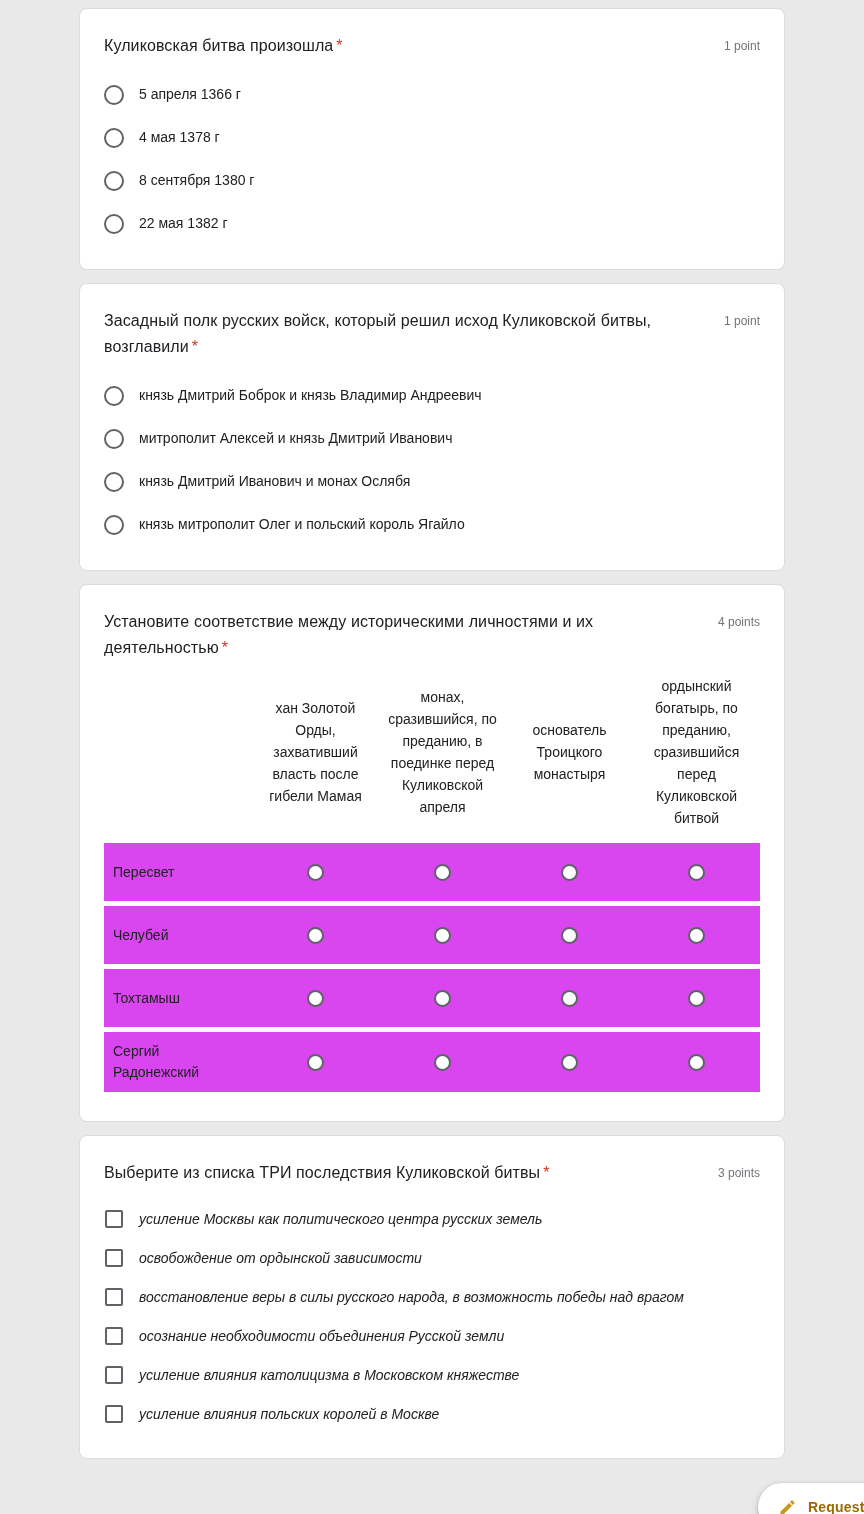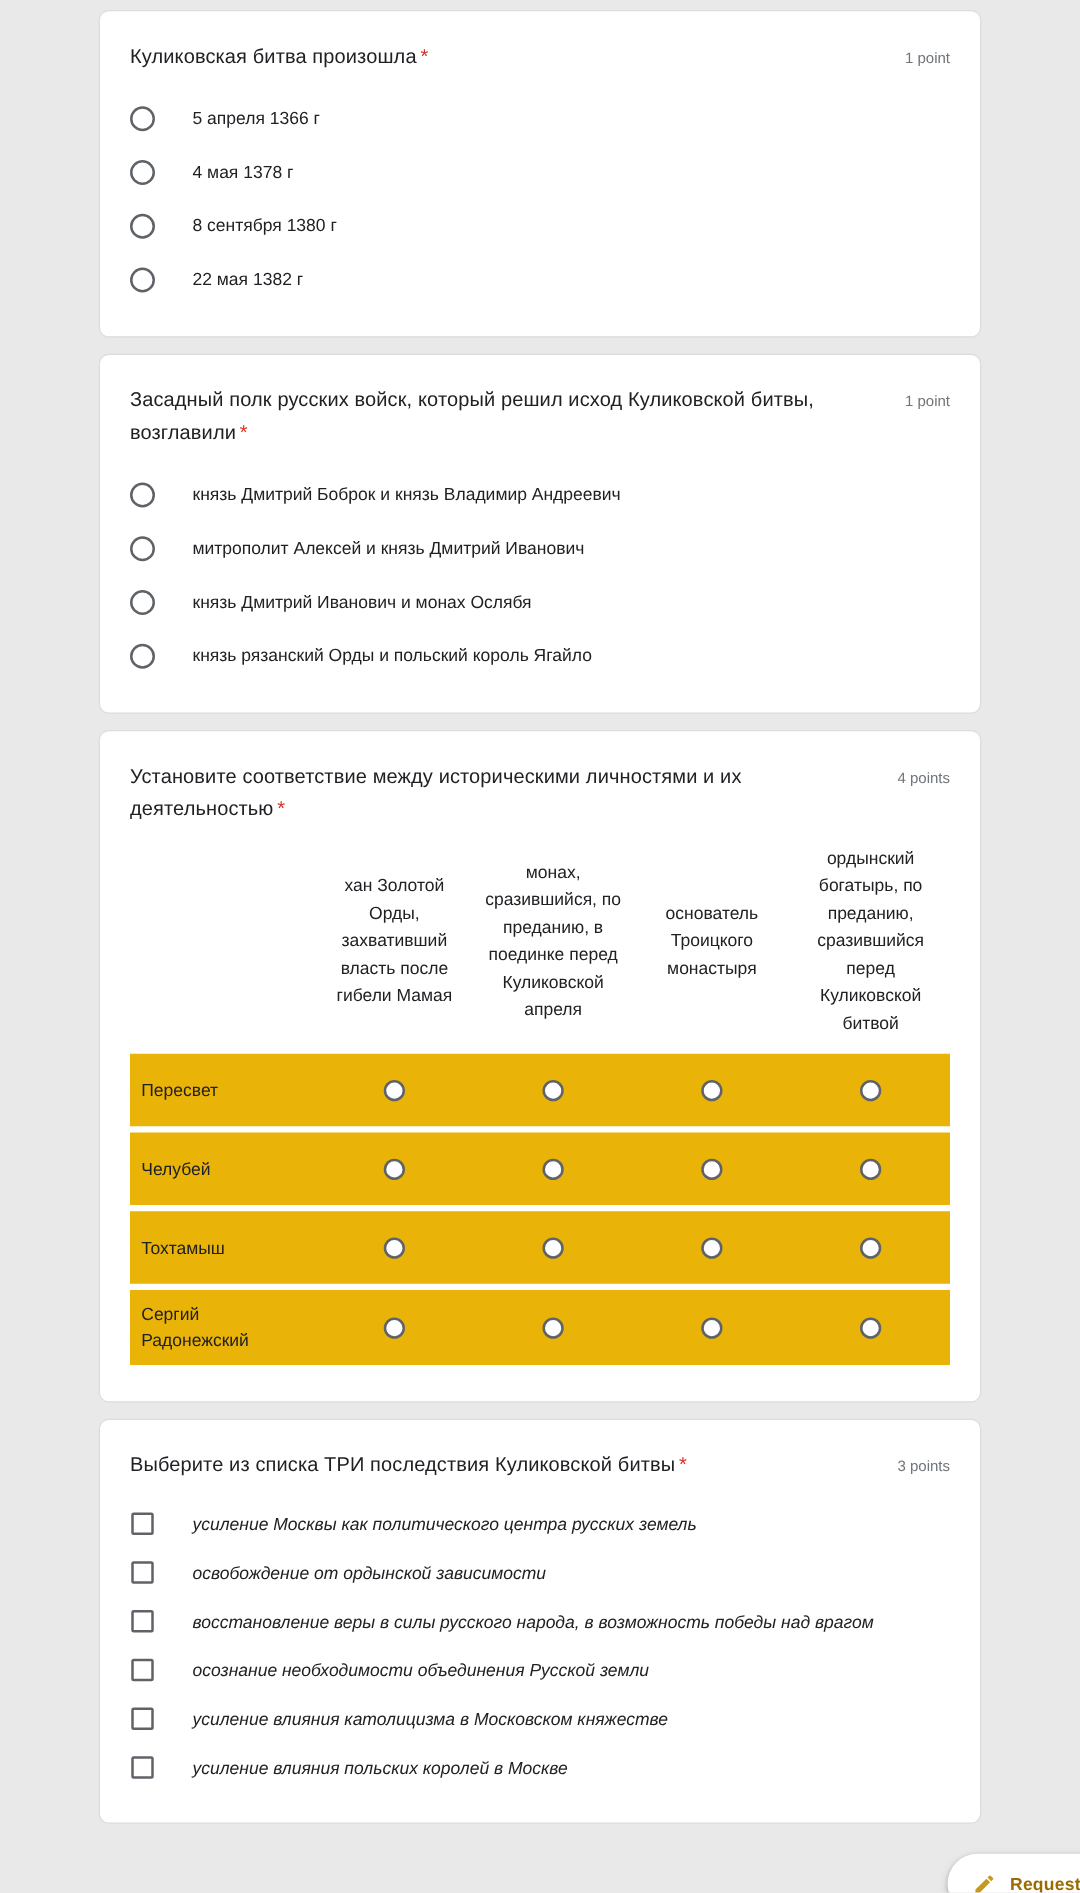--- a/index.html
+++ b/index.html
@@ -37,21 +37,21 @@
   .points {
     font-size: 12px;
     color: #70757a;
     padding-top: 6px;
     white-space: nowrap;
     margin-left: 48px;
   }
   .option {
     display: flex;
     align-items: center;
-    gap: 30px;
+    gap: 15px;
     padding: 11px 0;
     cursor: pointer;
   }
   .option.cb { padding: 9px 0; align-items: flex-start; font-style: italic; }
   .radio {
     width: 20px; height: 20px;
     border: 2px solid #5f6368;
     border-radius: 50%;
     flex: none;
     background: #fff;
@@ -81,21 +81,21 @@
     font-size: 14px;
     color: #202124;
     text-align: center;
     line-height: 22px;
     padding: 0 5px;
   }
   .grid-row {
     display: grid;
     grid-template-columns: 148px repeat(4, 1fr);
     align-items: center;
-    background: #eab308;
+    background: #d946ef;
     min-height: 58px;
     margin-bottom: 5px;
   }
   .row-label {
     font-size: 14px;
     color: #202124;
     line-height: 21px;
     padding: 9px 14px 9px 9px;
   }
   .g-cell { display: flex; justify-content: center; }
@@ -175,21 +175,21 @@
       <label class="option">
         <span class="radio"></span>
         <span class="opt-label">митрополит Алексей и князь Дмитрий Иванович</span>
       </label>
       <label class="option">
         <span class="radio"></span>
         <span class="opt-label">князь Дмитрий Иванович и монах Ослябя</span>
       </label>
       <label class="option">
         <span class="radio"></span>
-        <span class="opt-label">князь рязанский Орды и польский король Ягайло</span>
+        <span class="opt-label">князь митрополит Олег и польский король Ягайло</span>
       </label>
     </div>
   </div>
 
   <div class="card">
     <div class="card-head">
       <div class="q-title"><span>Установите соответствие между историческими личностями и их деятельностью</span><span class="req">*</span></div>
       <div class="points">4 points</div>
     </div>
     <div class="grid">

